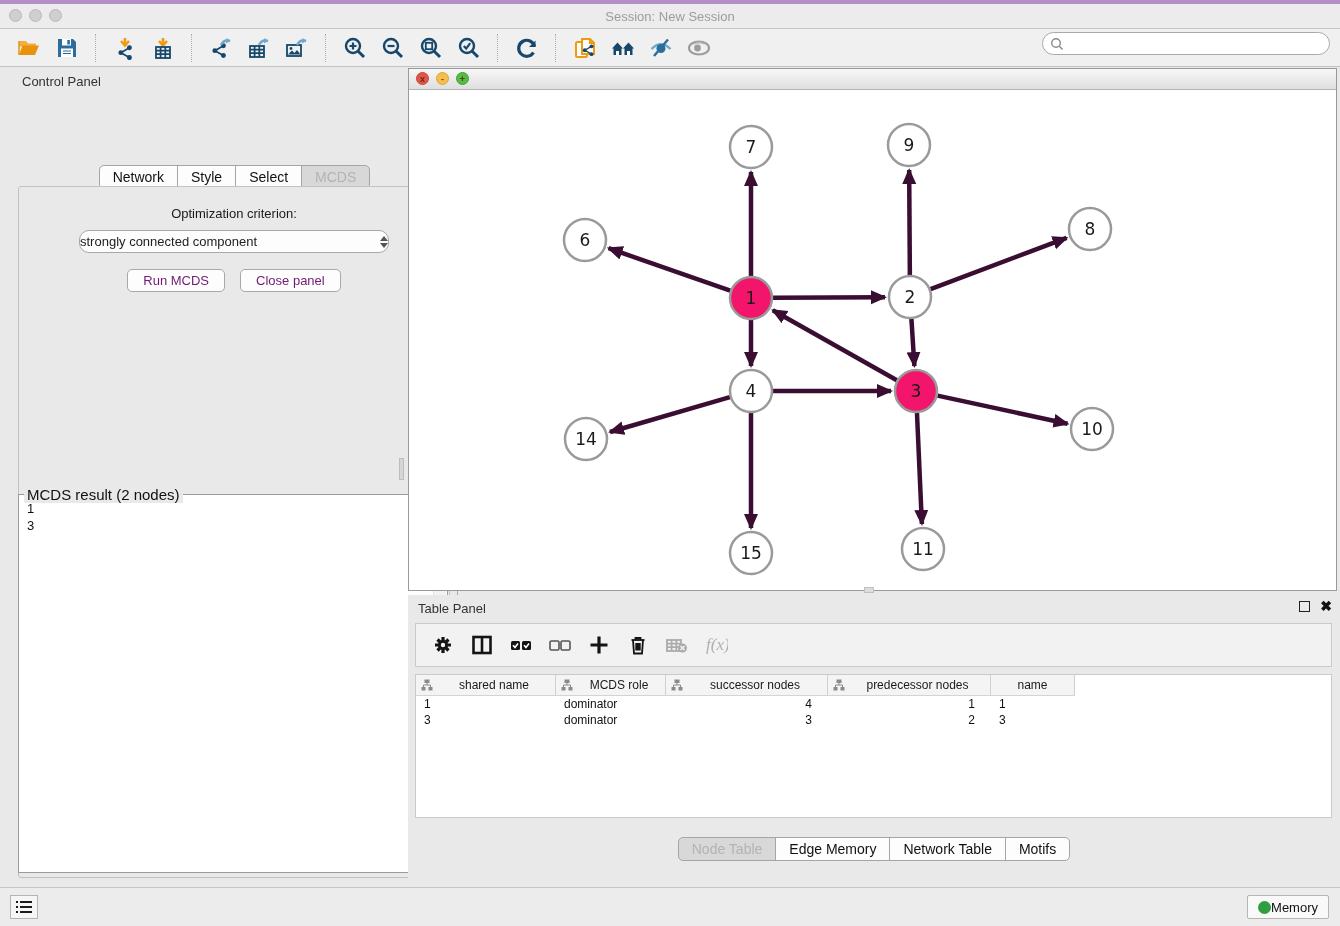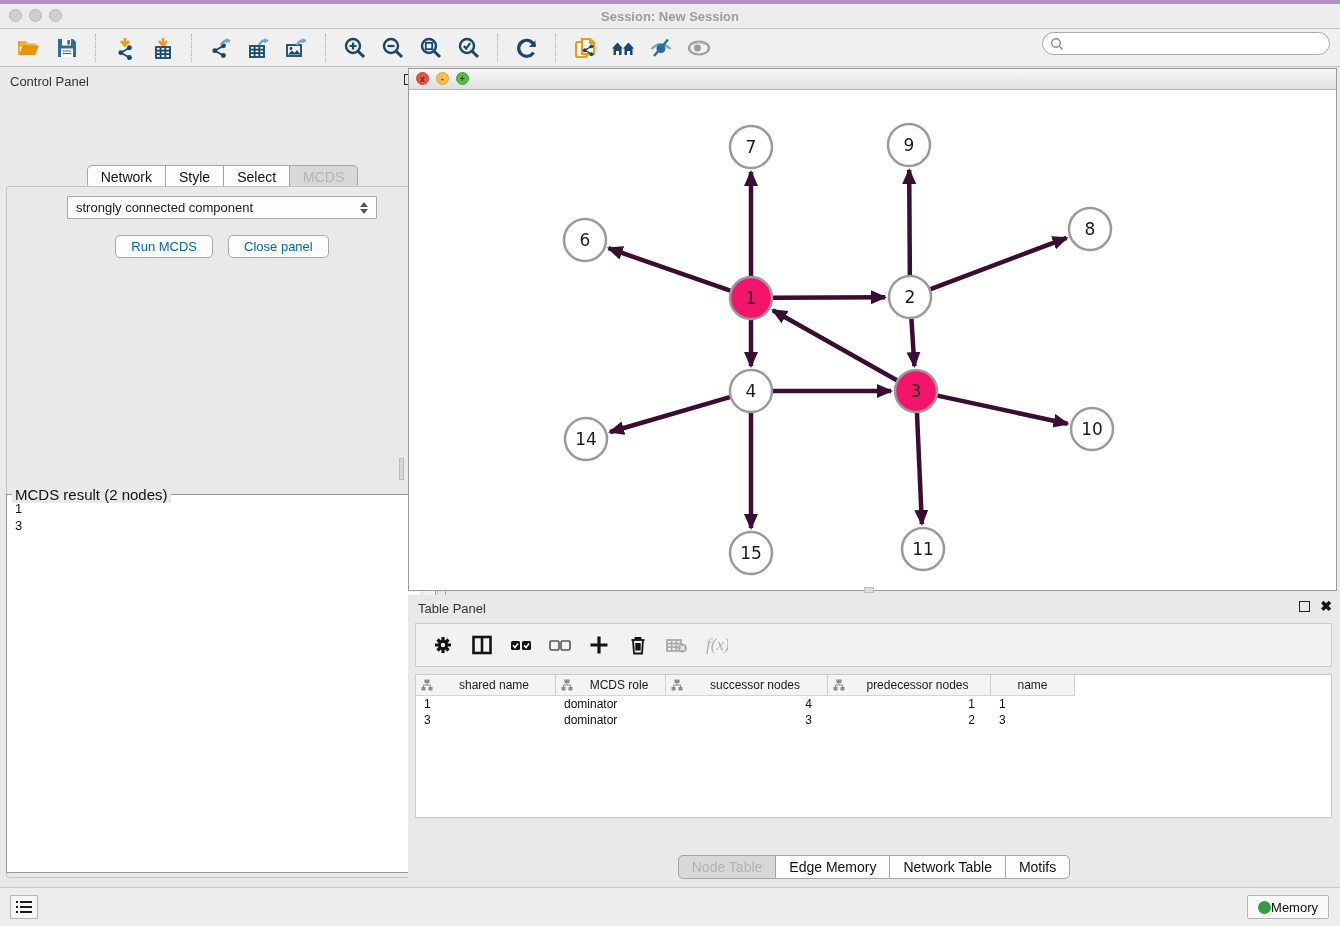--- a/index.html
+++ b/index.html
@@ -4,59 +4,59 @@
 <style>
   html,body{margin:0;padding:0;}
   body{width:1340px;height:926px;position:relative;overflow:hidden;background:#E9E9E9;
        font-family:"Liberation Sans",sans-serif;color:#222;}
 
   
   .titlebar{position:absolute;top:0;left:0;right:0;height:24px;background:#ECECEC;
             border-top:4px solid #B48EC7;border-bottom:1px solid #C6C6C6;}
   .traffic{position:absolute;top:5px;left:9px;display:flex;gap:7px;}
   .traffic i{width:13px;height:13px;border-radius:50%;background:#CFCFCF;border:1px solid #B9B9B9;display:block;box-sizing:border-box;}
-  .title-text{position:absolute;top:5px;left:0;right:0;text-align:center;font-size:13px;color:#9C9C9C;font-weight:bold;}
+  .title-text{position:absolute;top:5px;left:0;right:0;text-align:center;font-size:13px;color:#9C9C9C;}
 
   
   .toolbar{position:absolute;top:29px;left:0;right:0;height:38px;background:#F0F0F0;
            border-bottom:1px solid #C2C2C2;display:flex;align-items:center;padding-left:10px;box-sizing:border-box;}
   .tbicon{width:32px;height:32px;display:flex;align-items:center;justify-content:center;margin:0 3px;cursor:default;}
   .tbicon svg{display:block;}
   .tb-sep{width:1px;height:28px;border-left:1px dotted #ACACAC;margin:0 9px;}
   .search-box{position:absolute;right:10px;top:3px;width:288px;height:23px;background:#fff;
               border:1px solid #A9A9A9;border-radius:12px;display:flex;align-items:center;padding:0 7px;box-sizing:border-box;}
   .search-box input{border:none;outline:none;flex:1;font-size:12px;background:transparent;margin-left:4px;}
 
   
-  .control-panel{position:absolute;top:68px;left:0;width:446px;bottom:38px;background:#E9E9E9;
+  .control-panel{position:absolute;top:68px;left:12px;width:446px;bottom:38px;background:#E9E9E9;
                  border-right:1px solid #A9A9A9;box-sizing:border-box;}
   .panel-header{position:relative;height:26px;}
   .panel-header .ph-label{position:absolute;left:10px;top:6px;font-size:13px;color:#333;}
   .ph-icons{position:absolute;right:8px;top:5px;display:flex;gap:10px;align-items:center;}
   .ph-float{width:9px;height:9px;border:1.5px solid #222;display:block;}
   .ph-close{font-size:14px;font-weight:bold;color:#111;line-height:12px;}
   .cp-tabs{position:absolute;top:97px;left:0;right:0;display:flex;justify-content:center;}
   .seg{display:flex;}
   .seg .tab{border:1px solid #A5A5A5;background:#FDFDFD;padding:3px 13px;font-size:14px;margin-left:-1px;
             color:#111;cursor:default;white-space:nowrap;}
   .seg .tab:first-child{border-radius:5px 0 0 5px;margin-left:0;}
   .seg .tab:last-child{border-radius:0 5px 5px 0;}
   .seg .tab.active{background:#D8D8D8;color:#B3B3B3;}
   .cp-body{position:absolute;top:118px;left:6px;right:7px;bottom:10px;background:#E9E9E9;
            border:1px solid #C2C2C2;border-radius:3px;}
   .opt-label{text-align:center;margin-top:19px;font-size:13px;color:#1A1A1A;}
   .opt-select{width:310px;height:23px;margin:9px auto 16px auto;background:#FDFDFD;border:1px solid #A8A8A8;
-              border-radius:1px;display:flex;align-items:center;padding:0 8px;box-sizing:border-box;font-size:13px;}
+              border-radius:10px;display:flex;align-items:center;padding:0 0;box-sizing:border-box;font-size:13px;}
   .opt-select .sel-val{flex:1;}
   .stepper{display:flex;flex-direction:column;align-items:center;gap:2px;}
   .stepper b{width:0;height:0;border-left:4px solid transparent;border-right:4px solid transparent;display:block;}
   .stepper .up{border-bottom:5px solid #555;}
   .stepper .down{border-top:5px solid #555;}
   .btn-row{display:flex;justify-content:center;gap:15px;margin-top:12px;}
-  .mac-btn{border:1px solid #A8A8A8;background:#FDFDFD;border-radius:5px;padding:3px 15px;font-size:13px;color:#0369a1;cursor:default;}
+  .mac-btn{border:1px solid #A8A8A8;background:#FDFDFD;border-radius:5px;padding:3px 15px;font-size:13px;color:#701a75;cursor:default;}
   .result-group{position:absolute;left:6px;right:9px;top:426px;bottom:15px;border:1px solid #9A9A9A;background:#fff;}
   .result-legend{position:absolute;top:-9px;left:5px;background:#E9E9E9;padding:0 3px;font-size:15px;color:#111;}
   .result-text{margin:0;padding:5px 8px;font-family:"Liberation Sans",sans-serif;font-size:13px;line-height:17px;color:#111;}
   .result-scroll{position:absolute;top:1px;bottom:1px;right:1px;width:12px;background:#F2F2F2;border-left:1px solid #E0E0E0;}
   .splitter-grip{position:absolute;left:399px;top:458px;width:5px;height:22px;background:#D6D6D6;border:1px solid #BDBDBD;box-sizing:border-box;}
 
   
   .net-window{position:absolute;left:408px;top:68px;width:929px;height:523px;background:#fff;
               border:1px solid #9A9A9A;box-sizing:border-box;}
   .nw-titlebar{position:relative;height:20px;background:linear-gradient(#F7F7F7,#DFDFDF);border-bottom:1px solid #B3B3B3;}
@@ -77,21 +77,21 @@
   .tpicon{width:30px;height:30px;display:flex;align-items:center;justify-content:center;}
   .tp-table{position:absolute;left:7px;right:8px;top:79px;bottom:70px;background:#fff;border:1px solid #CACACA;overflow:hidden;}
   .th-row{display:flex;height:20px;background:#F4F4F4;border-bottom:1px solid #D4D4D4;width:fit-content;}
   .th-cell{display:flex;align-items:center;border-right:1px solid #D0D0D0;font-size:12px;color:#1A1A1A;
            box-sizing:border-box;position:relative;}
   .th-cell .th-label{flex:1;text-align:center;padding:0 4px;}
   .th-cell svg{margin-left:5px;flex:0 0 auto;}
   .td-row{display:flex;height:16px;width:fit-content;}
   .td-cell{font-size:12px;line-height:16px;box-sizing:border-box;padding:0 8px;color:#111;white-space:nowrap;overflow:hidden;}
   .td-cell.r{text-align:right;padding-right:16px;}
-  .tp-tabs{position:absolute;left:0;right:0;bottom:9px;display:flex;justify-content:center;}
+  .tp-tabs{position:absolute;left:0;right:0;bottom:27px;display:flex;justify-content:center;}
 
   
   .status-bar{position:absolute;left:0;right:0;bottom:0;height:38px;background:#ECECEC;border-top:1px solid #C6C6C6;}
   .list-btn{position:absolute;left:10px;top:7px;width:28px;height:24px;background:#F6F6F6;border:1px solid #B5B5B5;
             display:flex;align-items:center;justify-content:center;box-sizing:border-box;}
   .memory-btn{position:absolute;right:11px;top:7px;height:24px;background:#F9F9F9;border:1px solid #B5B5B5;
               border-radius:2px;display:flex;align-items:center;gap:0;padding:0 10px;box-sizing:border-box;}
   .memory-dot{width:13px;height:13px;border-radius:50%;display:block;}
   .memory-label{font-size:13px;color:#111;}
 </style>
@@ -284,20 +284,21 @@
   </div>
   <div class="cp-tabs">
       <div class="seg" id="cp-tabs">
         <div class="tab">Network</div>
         <div class="tab">Style</div>
         <div class="tab">Select</div>
         <div class="tab active">MCDS</div>
       </div>
     </div>
   <div class="cp-body">
+    <div class="opt-label">Optimization criterion:</div>
     <div class="opt-select">
       <span class="sel-val">strongly connected component</span>
       <span class="stepper">
           <b class="up"></b>
           <b class="down"></b>
         </span>
     </div>
     <div class="btn-row">
       <button class="mac-btn">Run MCDS</button>
       <button class="mac-btn">Close panel</button>

